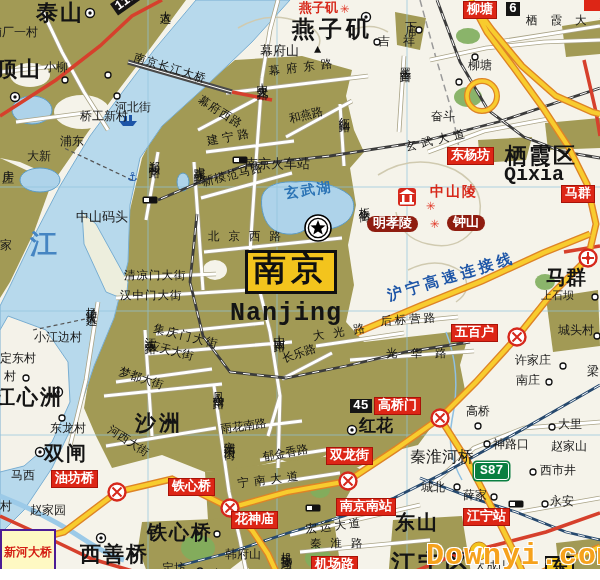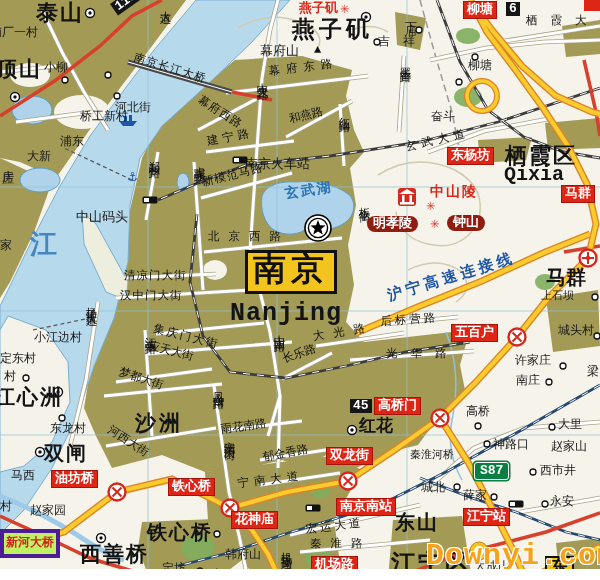--- a/index.html
+++ b/index.html
@@ -7,21 +7,21 @@
        font-family:Liberation Mono, monospace;}
   #base{position:absolute;left:0;top:0;z-index:1;}
   #labels-layer{position:absolute;left:0;top:0;width:600px;height:580px;z-index:5;}
   .lbl{position:absolute;white-space:nowrap;color:#141414;line-height:1.08;transform-origin:0 0;}
   .v{writing-mode:vertical-rl;text-orientation:upright;letter-spacing:2px;display:inline-block;}
   .town-xl{font-size:22px;font-weight:bold;letter-spacing:2px;}
   .town-lg{font-size:19px;font-weight:bold;}
   .town-md{font-size:12px;color:#191919;}
   .road{font-size:11.5px;color:#101010;}
   .red-box{background:#dd2616;color:#fff;font-size:13px;font-weight:bold;padding:1px 3px;box-shadow:0 0 0 1px #a81208;z-index:7;}
-  .red-banner{background:#bef264;color:#d42015;font-size:12px;font-weight:bold;border:4px solid #4c1d95;padding:4px 2px;}
+  .red-banner{background:#fef9c3;color:#d42015;font-size:12px;font-weight:bold;border:2px solid #4c1d95;padding:16px 2px;}
   .maroon{background:#8f1d10;color:#fff;font-size:13px;font-weight:bold;padding:1px 6px;border-radius:10px;}
   .red-text{color:#d7281a;font-size:13px;font-weight:bold;}
   .blue-road{color:#1d55a7;font-size:15px;font-weight:bold;}
   .water-name{color:#2a73b5;font-size:14px;font-weight:bold;letter-spacing:2px;}
   .river-big{color:#4585c2;font-size:27px;font-weight:bold;}
   .shield{background:#151515;color:#fff;font-size:13px;font-weight:bold;padding:0 3px;}
   .shield-green{background:#0a7f41;color:#fff;font-size:13px;font-weight:bold;padding:1px 5px;border-radius:3px;border:1.5px solid #fff;box-shadow:0 0 0 1.5px #0a7f41;}
   .nanjing-box{background:#f3c41d;border:3px solid #101010;color:#101010;font-size:33px;font-weight:bold;padding:1px 5px;letter-spacing:5px;}
   .latin-big{font-size:25px;font-weight:bold;letter-spacing:1px;}
   .latin-md{font-size:20px;font-weight:bold;}
@@ -368,21 +368,21 @@
       <span class="lbl town-md" style="left: 516px; top: 375px;">南庄</span>
       <span class="lbl town-md" style="left: 558px; top: 325px;">城头村</span>
       <span class="lbl town-md" style="left: 587px; top: 366px;">梁</span>
       <span class="lbl town-md" style="left: 558px; top: 419px;">大里</span>
       <span class="lbl town-md" style="left: 466px; top: 406px; text-align: right;">高桥</span>
       <span class="lbl shield" style="left: 350px; top: 399px;">45</span>
       <span class="lbl red-box" style="left: 375px; top: 398px;">高桥门</span>
       <span class="lbl town-lg" style="left: 359px; top: 418px; font-size: 17px;">红花</span>
       <span class="lbl town-md" style="left: 493px; top: 439px;">神路口</span>
       <span class="lbl town-md" style="left: 551px; top: 441px;">赵家山</span>
-      <span class="lbl town-md" style="left: 410px; top: 450px; font-size: 11px;">秦淮河桥</span>
+      <span class="lbl town-md" style="left: 410px; top: 450px; font-size: 16px;">秦淮河桥</span>
       <span class="lbl shield-green" style="left: 474px; top: 462px;">S87</span>
       <span class="lbl town-md" style="left: 540px; top: 465px;">西市井</span>
       <span class="lbl town-md" style="left: 421px; top: 482px;">城北</span>
       <span class="lbl town-md" style="left: 463px; top: 490px;">薛家</span>
       <span class="lbl town-md" style="left: 550px; top: 496px;">永安</span>
       <span class="lbl red-box" style="left: 327px; top: 448px;">双龙街</span>
       <span class="lbl road v" style="left: 211px; top: 383px;">凤台南路</span>
       <span class="lbl road" style="left: 220px; top: 424px; transform: rotate(-8deg);">雨花南路</span>
       <span class="lbl road v" style="left: 222px; top: 432px;">安德门大街</span>
       <span class="lbl road" style="left: 262px; top: 452px; transform: rotate(-11deg);">郁金香路</span>

